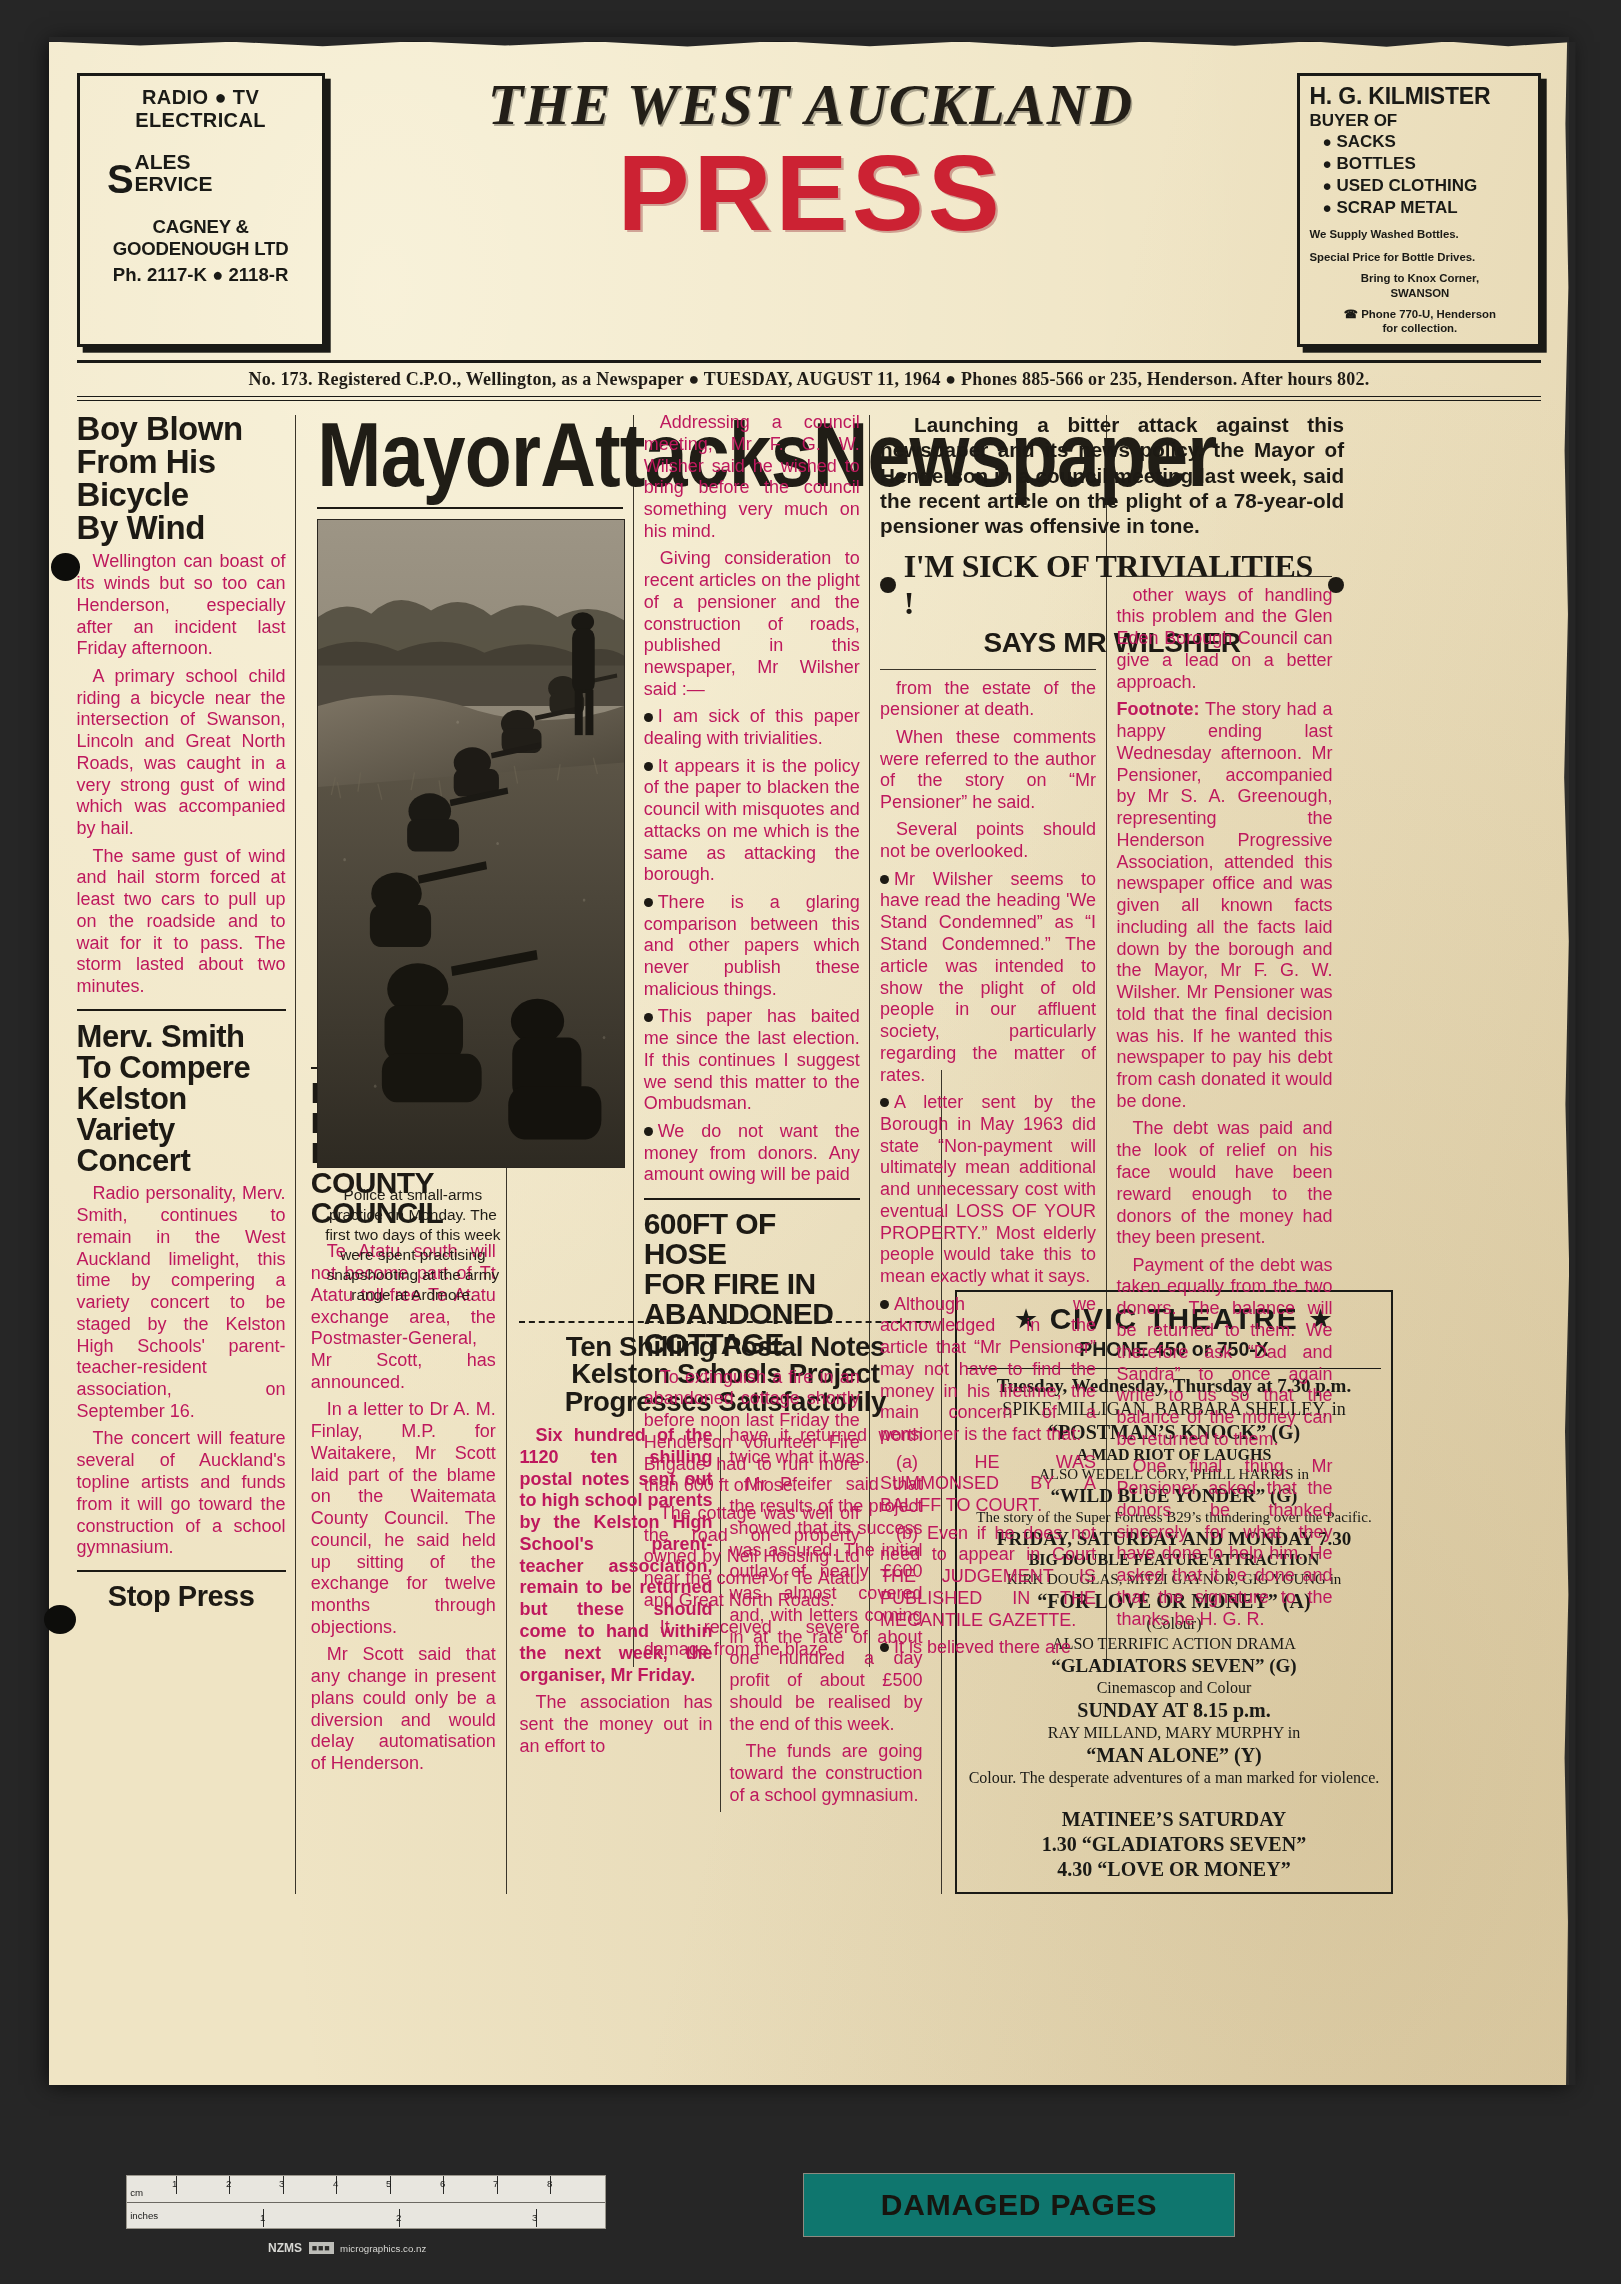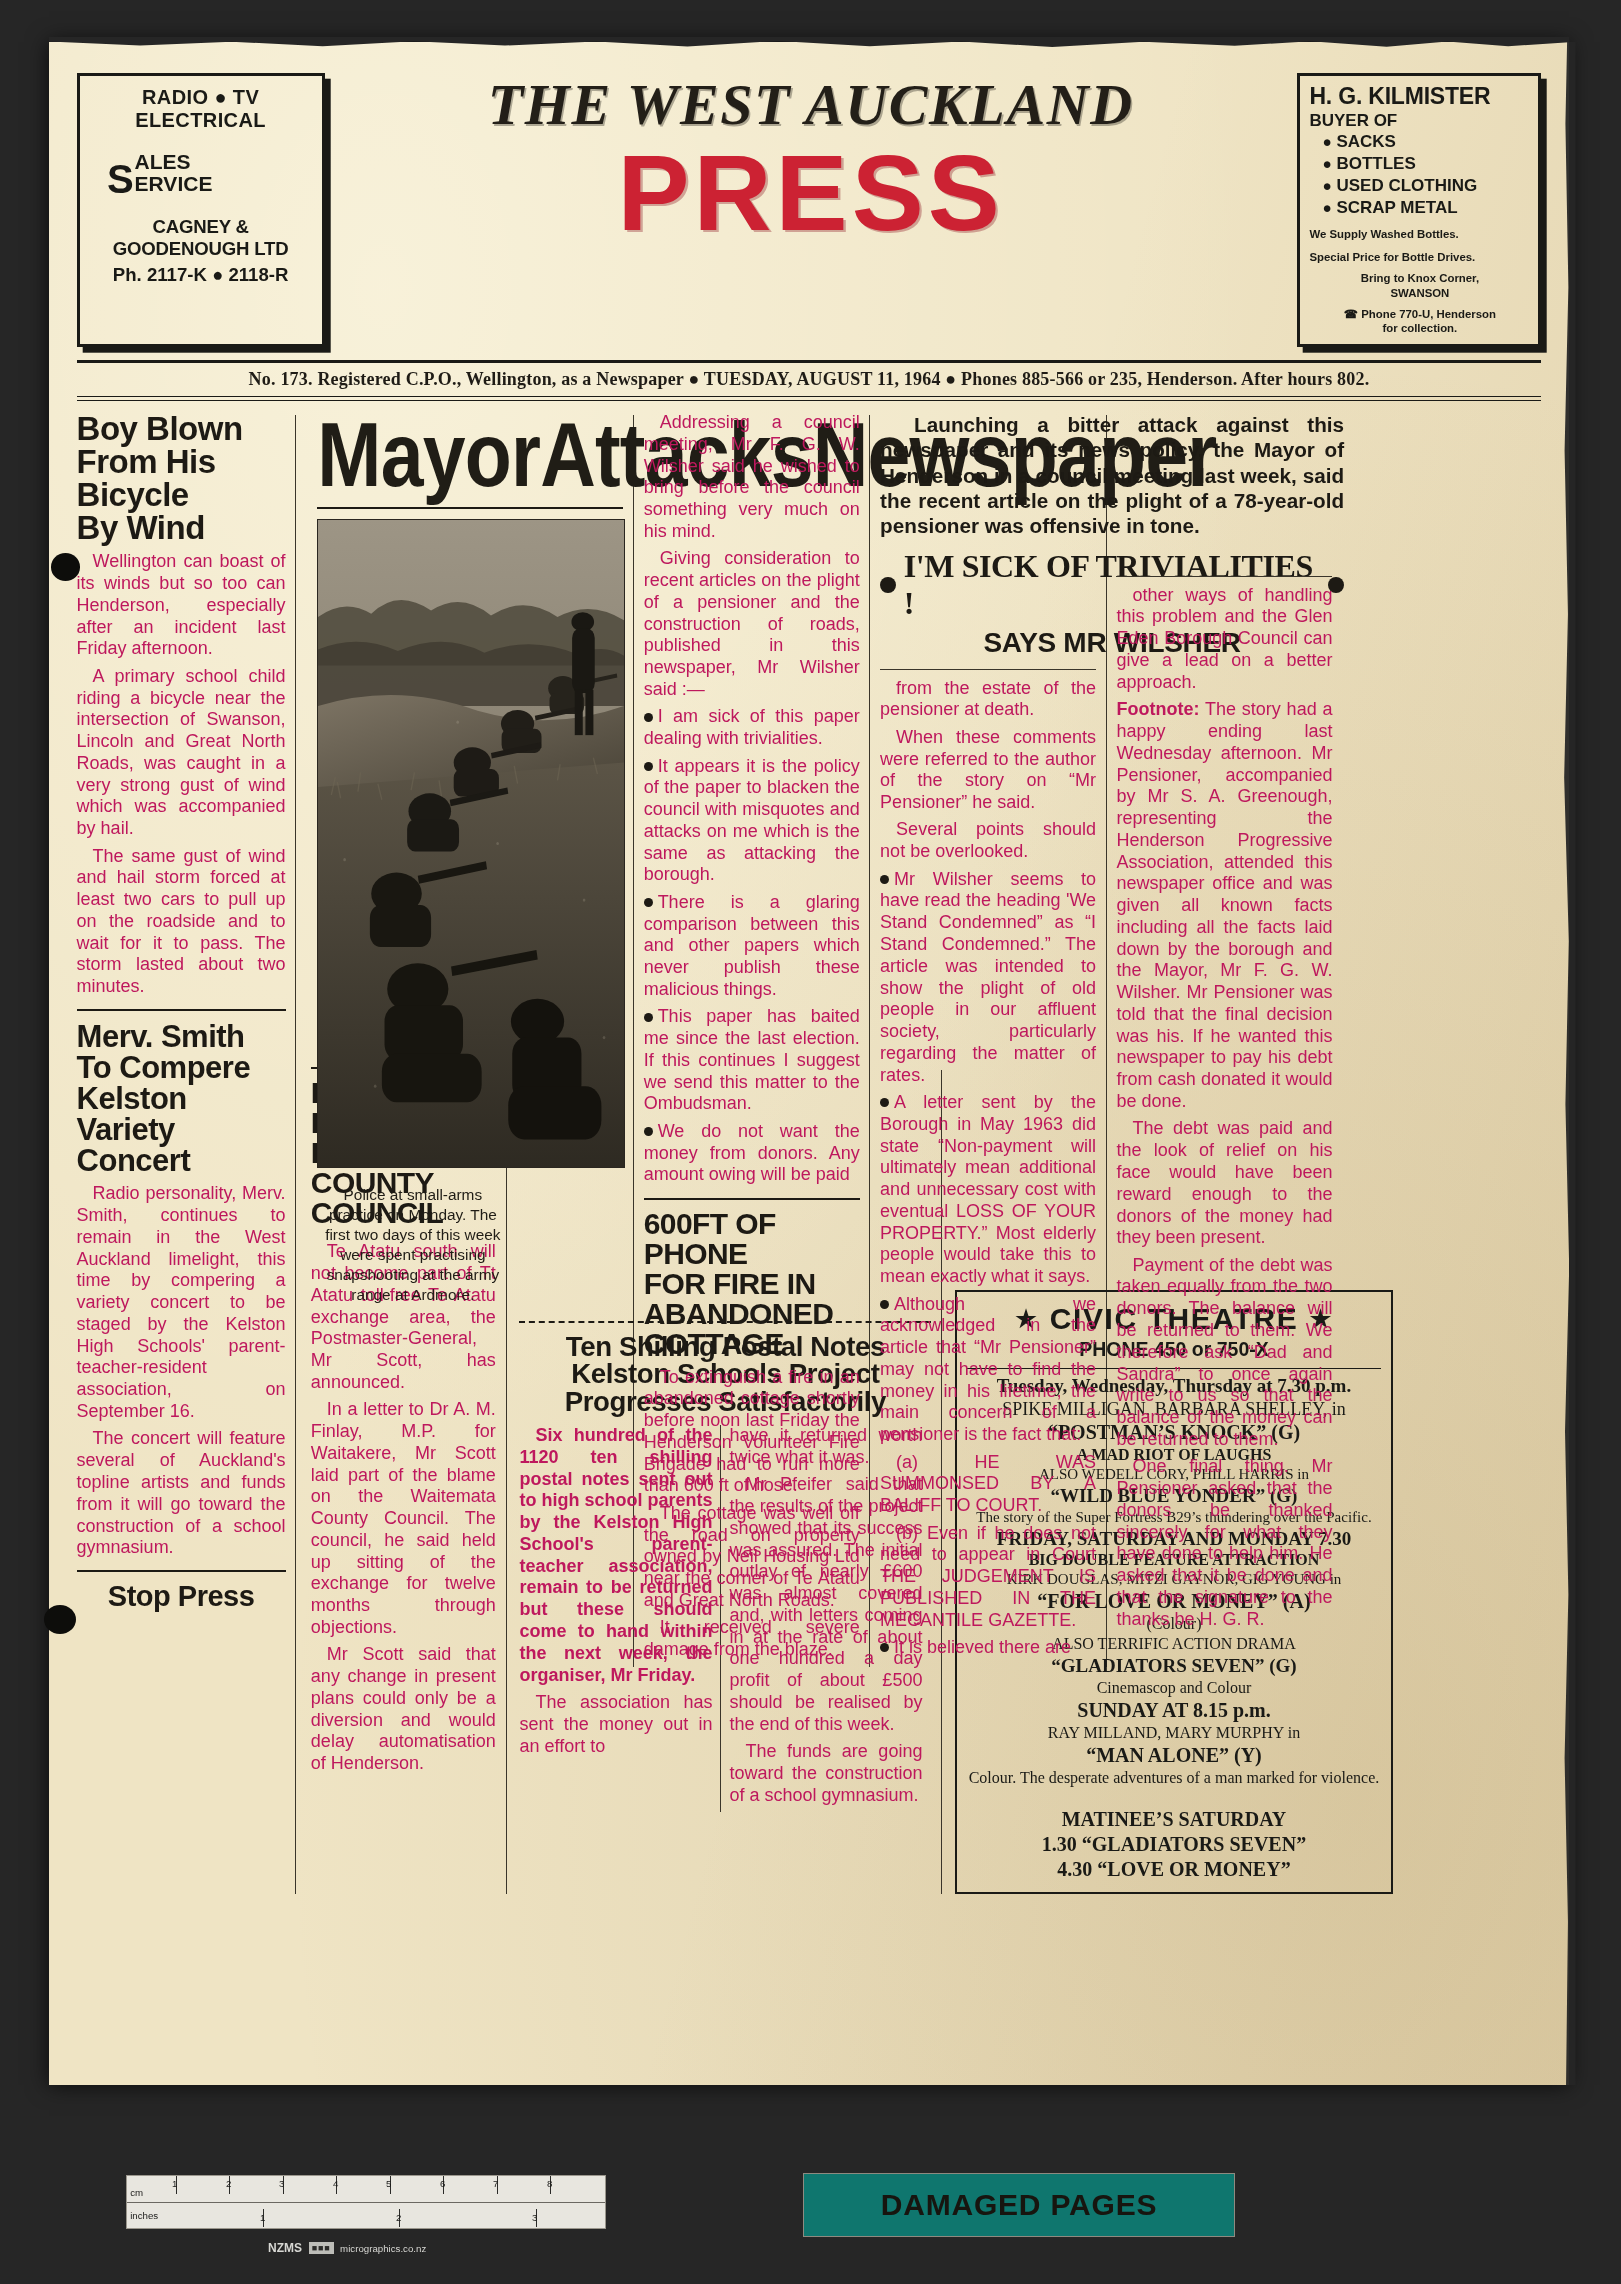--- a/index.html
+++ b/index.html
@@ -415,21 +415,21 @@
             <p class="noind"><span class="bullet-dot"></span><span>It appears it is the policy of the paper to blacken the council with misquotes and attacks on me which is the same as attacking the borough.</span></p>
             <p class="noind"><span class="bullet-dot"></span><span>There is a glaring comparison between this and other papers which never publish these malicious things.</span></p>
             <p class="noind"><span class="bullet-dot"></span><span>This paper has baited me since the last election. If this continues I suggest we send this matter to the Ombudsman.</span></p>
             <p class="noind"><span class="bullet-dot"></span><span>We do not want the money from donors. Any amount owing will be paid</span></p>
           </div>
 
           <div class="hr-solid"></div>
 
           <div>
             <div class="hd hd-caps">
-              <div>600FT OF PHONE</div>
+              <div>600FT OF HOSE</div>
               <div>FOR FIRE IN</div>
               <div>ABANDONED</div>
               <div>COTTAGE</div>
             </div>
             <div class="body-txt">
               <p>To extinguish a fire in an abandoned cottage shortly before noon last Friday the Henderson Volunteer Fire Brigade had to run more than 600 ft of hose.</p>
               <p>The cottage was well off the road on property owned by Neil Housing Ltd near the corner of Te Atatu and Great North Roads.</p>
               <p>It received severe damage from the blaze.</p>
             </div>
           </div>

